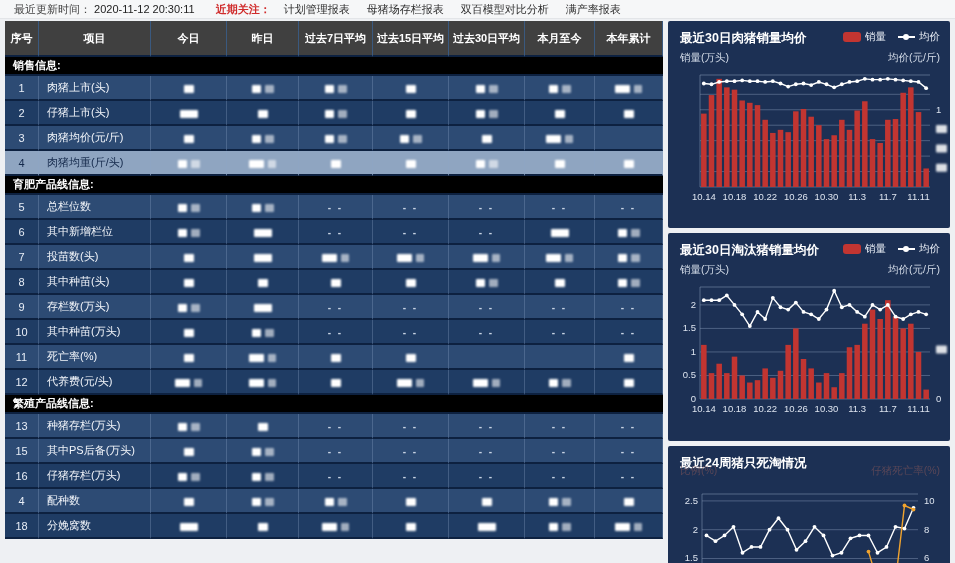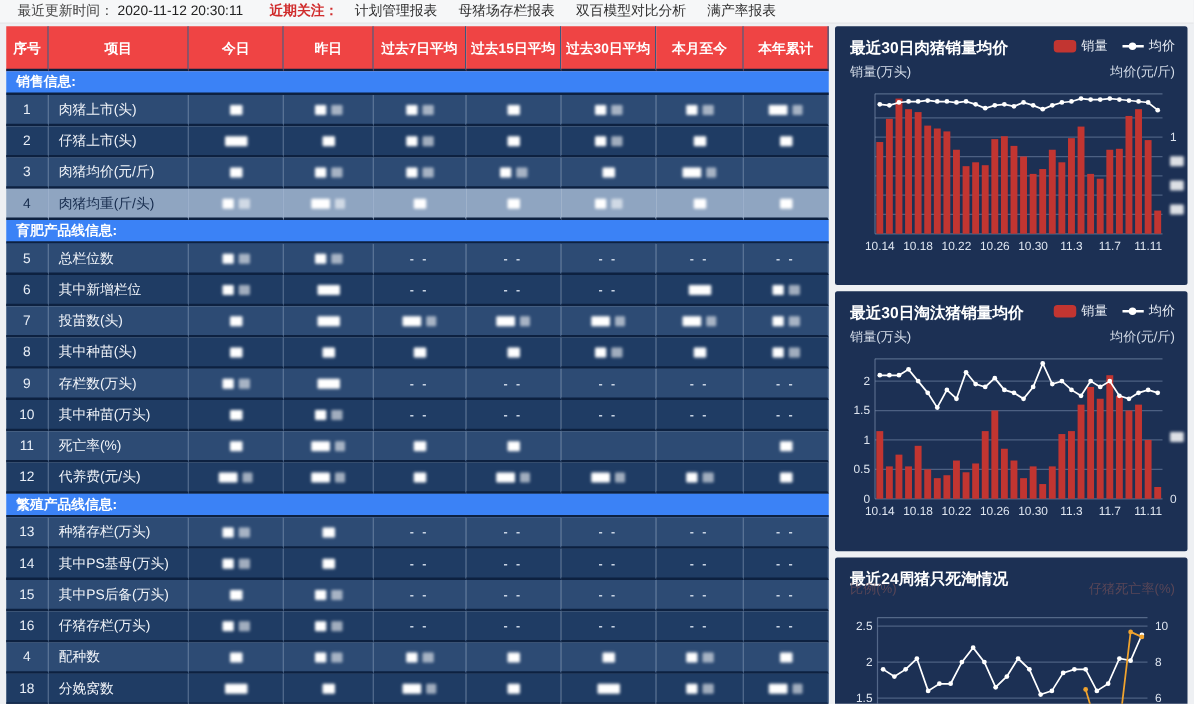--- a/index.html
+++ b/index.html
@@ -19,27 +19,27 @@
   .topbar .focus{color:#d02c2c;font-weight:bold;margin-right:10px;}
   .topbar nav{display:inline;}
   .topbar .flink{color:#2e2e2e;margin-right:17px;cursor:pointer;}
   
   .main{display:flex;padding:2px 5px 0 5px;}
   .table-panel{width:658px;flex:none;}
   .right-col{width:282px;flex:none;margin-left:5px;}
   
   table.rpt{border-collapse:separate;border-spacing:0;width:658px;table-layout:fixed;}
   table.rpt th{
-    background:#ef4444;color:#fff;font-size:11px;font-weight:bold;
+    background:#404040;color:#fff;font-size:11px;font-weight:bold;
     height:32px;text-align:center;border-right:1px solid #3a597f;border-bottom:2px solid #0d2140;
     overflow:hidden;white-space:nowrap;
   }
   table.rpt td{height:21px;border-bottom:2px solid #0d2140;font-size:11px;overflow:hidden;white-space:nowrap;}
   tr.section-row td{
-    background:#3b82f6;color:#fff;font-weight:bold;height:15px;
+    background:#000000;color:#fff;font-weight:bold;height:15px;
     padding-left:8px;font-size:11px;border-bottom:2px solid #0d2140;
   }
   tr.data-row.odd td{background:#2d4b74;}
   tr.data-row.even td{background:#1f3c64;}
   tr.data-row td{color:#f2f5fa;border-right:1px solid rgba(140,166,200,.32);}
   tr.data-row td.cno{text-align:center;color:#e8eef7;}
   tr.data-row td.clabel{padding-left:8px;}
   tr.data-row td.cellv{text-align:center;}
   tr.data-row.hl td{background:#8fa5c1;color:#14294b;}
   tr.data-row.hl td.cno{color:#14294b;}
@@ -244,31 +244,20 @@
             <td class="cellv"><span class="bb" style="width: 15px;"></span><span class="bb dim" style="width: 8px;"></span></td>
             <td class="cellv"><span class="bb" style="width: 9px;"></span><span class="bb dim" style="width: 9px;"></span></td>
             <td class="cellv"><span class="bb" style="width: 10px;"></span></td>
           </tr>
           <tr class="section-row">
             <td colspan="9">繁殖产品线信息:</td>
           </tr>
           <tr class="data-row odd">
             <td class="cno">13</td>
             <td class="clabel">种猪存栏(万头)</td>
-            <td class="cellv"><span class="bb" style="width: 9px;"></span><span class="bb dim" style="width: 9px;"></span></td>
-            <td class="cellv"><span class="bb" style="width: 10px;"></span></td>
-            <td class="cellv"><span class="dashv">- -</span></td>
-            <td class="cellv"><span class="dashv">- -</span></td>
-            <td class="cellv"><span class="dashv">- -</span></td>
-            <td class="cellv"><span class="dashv">- -</span></td>
-            <td class="cellv"><span class="dashv">- -</span></td>
-          </tr>
-          <tr class="data-row even">
-            <td class="cno">14</td>
-            <td class="clabel">其中PS基母(万头)</td>
             <td class="cellv"><span class="bb" style="width: 9px;"></span><span class="bb dim" style="width: 9px;"></span></td>
             <td class="cellv"><span class="bb" style="width: 10px;"></span></td>
             <td class="cellv"><span class="dashv">- -</span></td>
             <td class="cellv"><span class="dashv">- -</span></td>
             <td class="cellv"><span class="dashv">- -</span></td>
             <td class="cellv"><span class="dashv">- -</span></td>
             <td class="cellv"><span class="dashv">- -</span></td>
           </tr>
           <tr class="data-row odd">
             <td class="cno">15</td>

